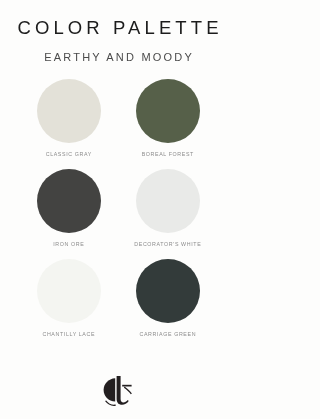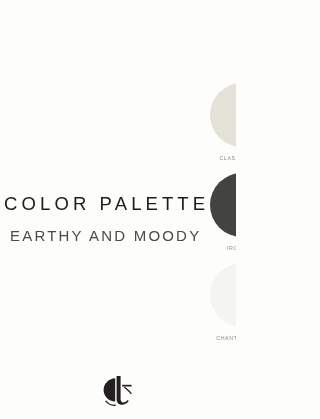--- a/index.html
+++ b/index.html
@@ -13,40 +13,40 @@
     font-family: "Liberation Sans", sans-serif;
     overflow: hidden;
   }
   .pin {
     position: relative;
     width: 236px;
     height: 419px;
     background: #fdfdfc;
     box-sizing: border-box;
     display: flex;
-    flex-direction: row;
+    flex-direction: column;
     align-items: center;
   }
   .header {
     width: 100%;
     text-align: center;
     padding-top: 19px;
   }
   .title {
     font-size: 18.5px;
     font-weight: 300;
     letter-spacing: 4.1px;
     color: #1c1c1c;
     line-height: 1;
     text-indent: 4.1px;
     white-space: nowrap;
   }
   .subtitle {
     margin-top: 14px;
-    font-size: 15px;
+    font-size: 11px;
     font-weight: 400;
     letter-spacing: 2.2px;
     color: #4a4a4a;
     line-height: 1;
     text-indent: 2.2px;
     white-space: nowrap;
   }
   .grid {
     margin-top: 16px;
     width: 100%;

